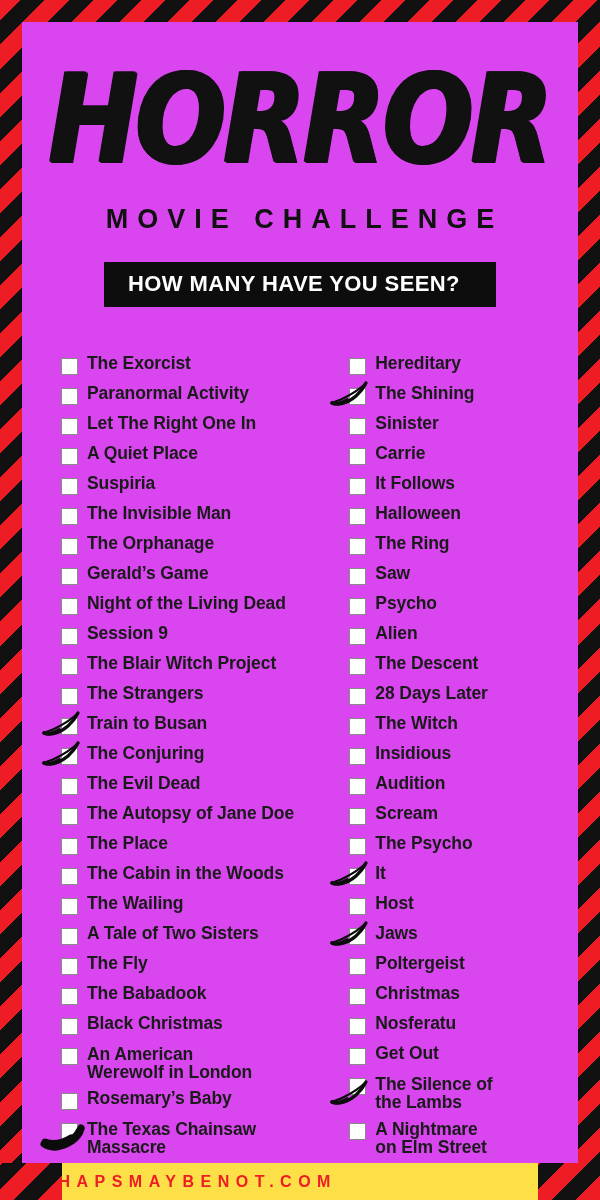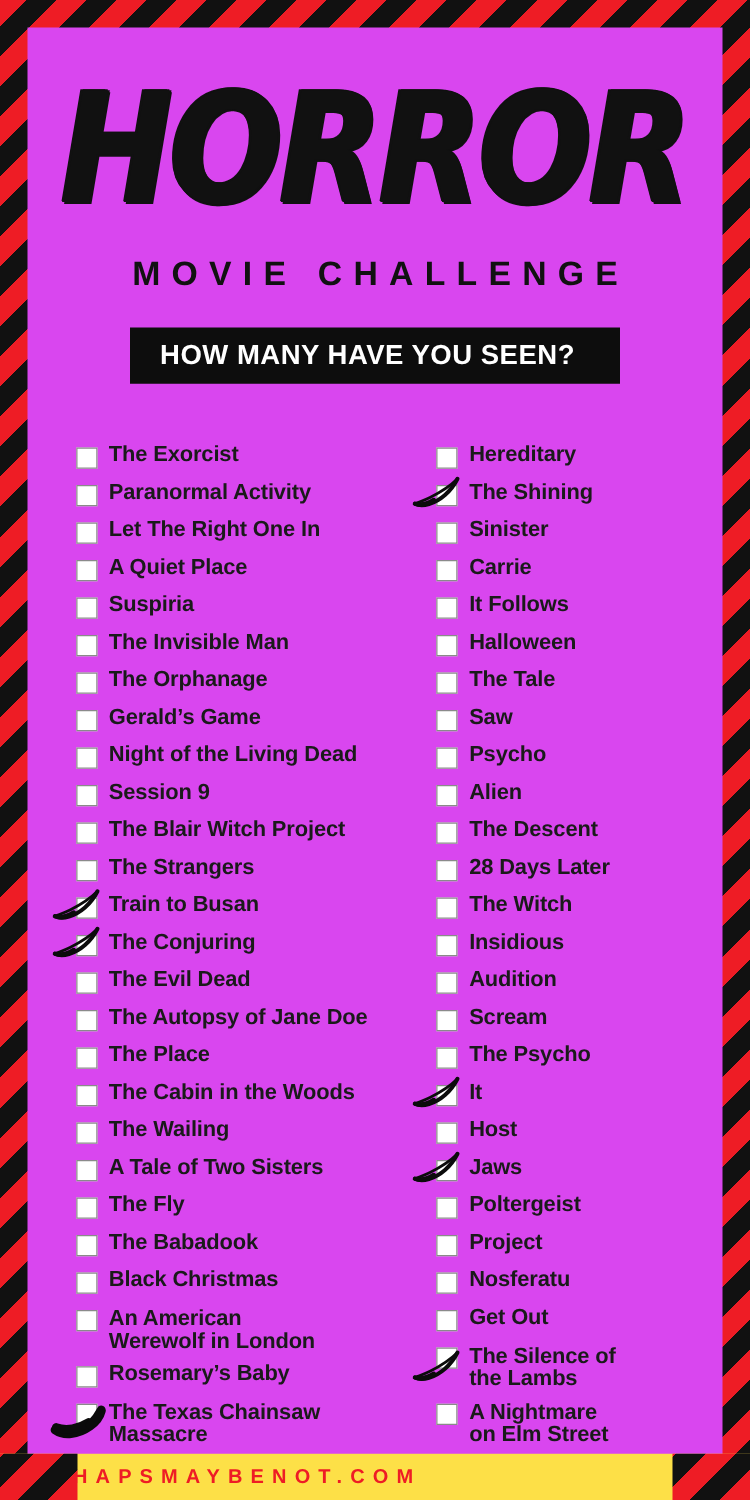--- a/index.html
+++ b/index.html
@@ -357,21 +357,21 @@
           <div class="item">
             <div class="checkbox"></div>
             <div class="label">It Follows</div>
           </div>
           <div class="item">
             <div class="checkbox"></div>
             <div class="label">Halloween</div>
           </div>
           <div class="item">
             <div class="checkbox"></div>
-            <div class="label">The Tale</div>
+            <div class="label">The Ring</div>
           </div>
           <div class="item">
             <div class="checkbox"></div>
             <div class="label">Saw</div>
           </div>
           <div class="item">
             <div class="checkbox"></div>
             <div class="label">Psycho</div>
           </div>
           <div class="item">
@@ -431,21 +431,21 @@
                 <path d="M2 24 C6 25.5 12 24 17 21" stroke-width="3.6"></path>
               </svg>
             </div>
           </div>
           <div class="item">
             <div class="checkbox"></div>
             <div class="label">Poltergeist</div>
           </div>
           <div class="item">
             <div class="checkbox"></div>
-            <div class="label">Project</div>
+            <div class="label">Christmas</div>
           </div>
           <div class="item">
             <div class="checkbox"></div>
             <div class="label">Nosferatu</div>
           </div>
           <div class="item">
             <div class="checkbox"></div>
             <div class="label">Get Out</div>
           </div>
           <div class="item two-line">

